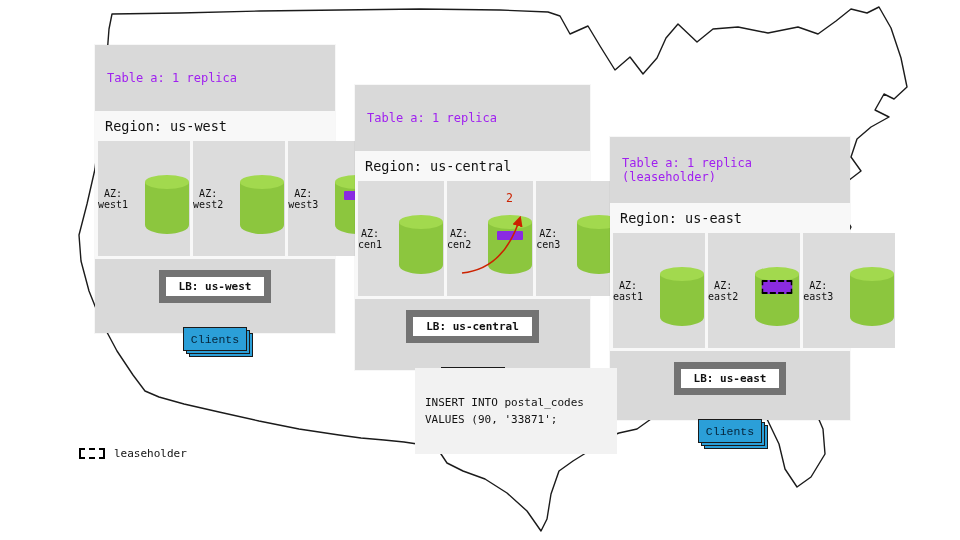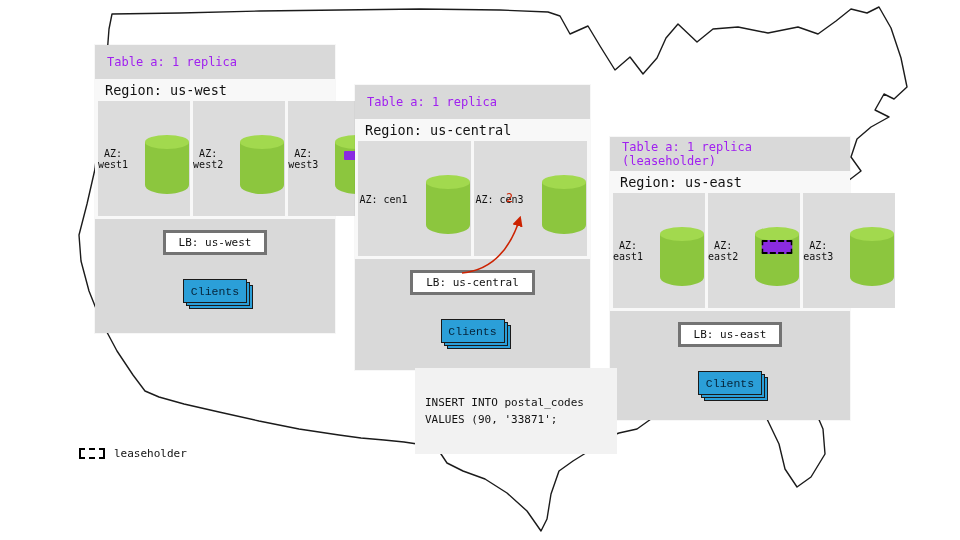--- a/index.html
+++ b/index.html
@@ -13,25 +13,25 @@
   #us-map{position:absolute;left:0;top:0;z-index:0;}
   #us-map path{fill:none;stroke:var(--map-stroke);stroke-width:1.4;stroke-linejoin:round;}
 
   
   .panel{position:absolute;z-index:1;background:var(--panel-bg);box-shadow:0 0 0 1px rgba(0,0,0,0.03);}
   #panel-west{left:95px;top:45px;width:240px;height:288px;}
   #panel-central{left:355px;top:85px;width:235px;height:285px;}
   #panel-east{left:610px;top:137px;width:240px;height:283px;}
 
   .panel-title{
-    height:34px;display:flex;align-items:center;padding:0 12px;
+    height:34px;display:flex;align-items:center;padding:16px 12px;
     color:var(--accent-purple);font-size:12px;letter-spacing:0;
   }
   .region-band{
-    background:var(--region-band);height:22px;display:flex;align-items:center;
+    background:var(--region-band);height:30px;display:flex;align-items:center;
     padding:0 10px;font-size:13.5px;color:#111;
   }
   .az-area{
     background:var(--region-band);display:flex;gap:3px;padding:0 3px 3px 3px;
   }
   .az-cell{
     flex:1;background:var(--az-cell);height:115px;display:flex;flex-direction:row;align-items:center;gap:16px;
   }
   .az-label{
     width:100%;box-sizing:border-box;text-align:center;font-size:10px;
@@ -39,22 +39,22 @@
   }
   .cyl-wrap{position:relative;width:46px;height:62px;margin:12px auto 0 auto;}
   .replica-marker{
     position:absolute;left:50%;transform:translateX(-50%);top:17px;
     width:26px;height:9px;background:var(--replica-purple);border-radius:1px;
   }
   .replica-marker.leaseholder{
     width:27px;height:10px;border:2px dashed #000;top:14px;
   }
   .lb-box{
-    width:fit-content;margin:11px auto 0 auto;background:#ffffff;border:3px solid #737373;
-    padding:3px 13px;font-size:11px;color:#111;
+    width:fit-content;margin:11px auto 0 auto;background:#ffffff;border:7px solid #737373;
+    padding:3px 13px;font-size:11px;color:#111;font-weight:bold;
   }
   .clients-btn{
     width:62px;height:22px;margin:24px auto 0 auto;
     background:var(--clients-blue);border:1px solid #1a1a1a;
     display:flex;align-items:center;justify-content:center;
     font-size:11.5px;color:#06243a;
     box-shadow:
       3px 3px 0 -1px var(--clients-blue),
       3px 3px 0 0 #1a1a1a,
       6px 6px 0 -1px var(--clients-blue),
@@ -140,20 +140,30 @@
     <div class="az-cell">
       <div class="az-label">AZ: cen1</div>
       <div class="cyl-wrap">
         <svg width="46" height="62" viewBox="0 0 46 62">
           <path d="M1 8 V51 A22 9 0 0 0 45 51 V8" style="fill:var(--cylinder-green)"></path>
           <ellipse cx="23" cy="8" rx="22" ry="7" style="fill:var(--cylinder-top)"></ellipse>
         </svg>
       </div>
     </div>
     <div class="az-cell">
+      <div class="az-label">AZ: cen2</div>
+      <div class="cyl-wrap">
+        <svg width="46" height="62" viewBox="0 0 46 62">
+          <path d="M1 8 V51 A22 9 0 0 0 45 51 V8" style="fill:var(--cylinder-green)"></path>
+          <ellipse cx="23" cy="8" rx="22" ry="7" style="fill:var(--cylinder-top)"></ellipse>
+        </svg>
+        <div class="replica-marker"></div>
+      </div>
+    </div>
+    <div class="az-cell">
       <div class="az-label">AZ: cen3</div>
       <div class="cyl-wrap">
         <svg width="46" height="62" viewBox="0 0 46 62">
           <path d="M1 8 V51 A22 9 0 0 0 45 51 V8" style="fill:var(--cylinder-green)"></path>
           <ellipse cx="23" cy="8" rx="22" ry="7" style="fill:var(--cylinder-top)"></ellipse>
         </svg>
       </div>
     </div>
   </div>
   <div class="lb-box">LB: us-central</div>

